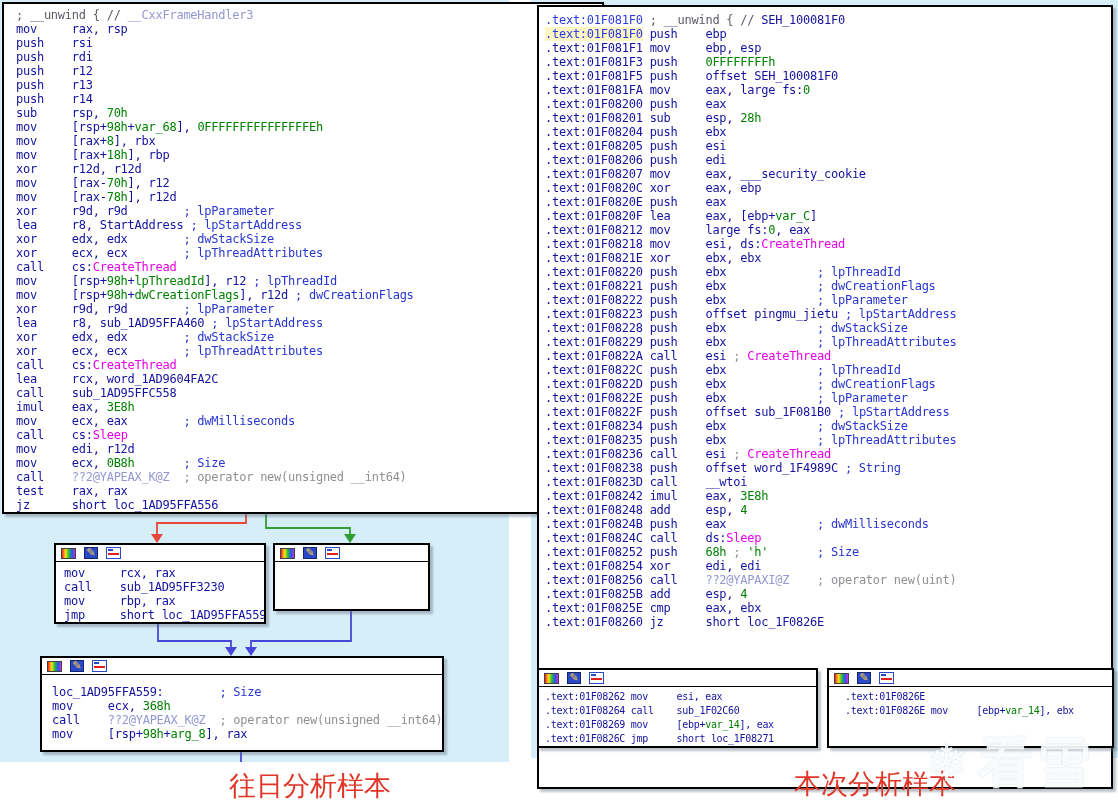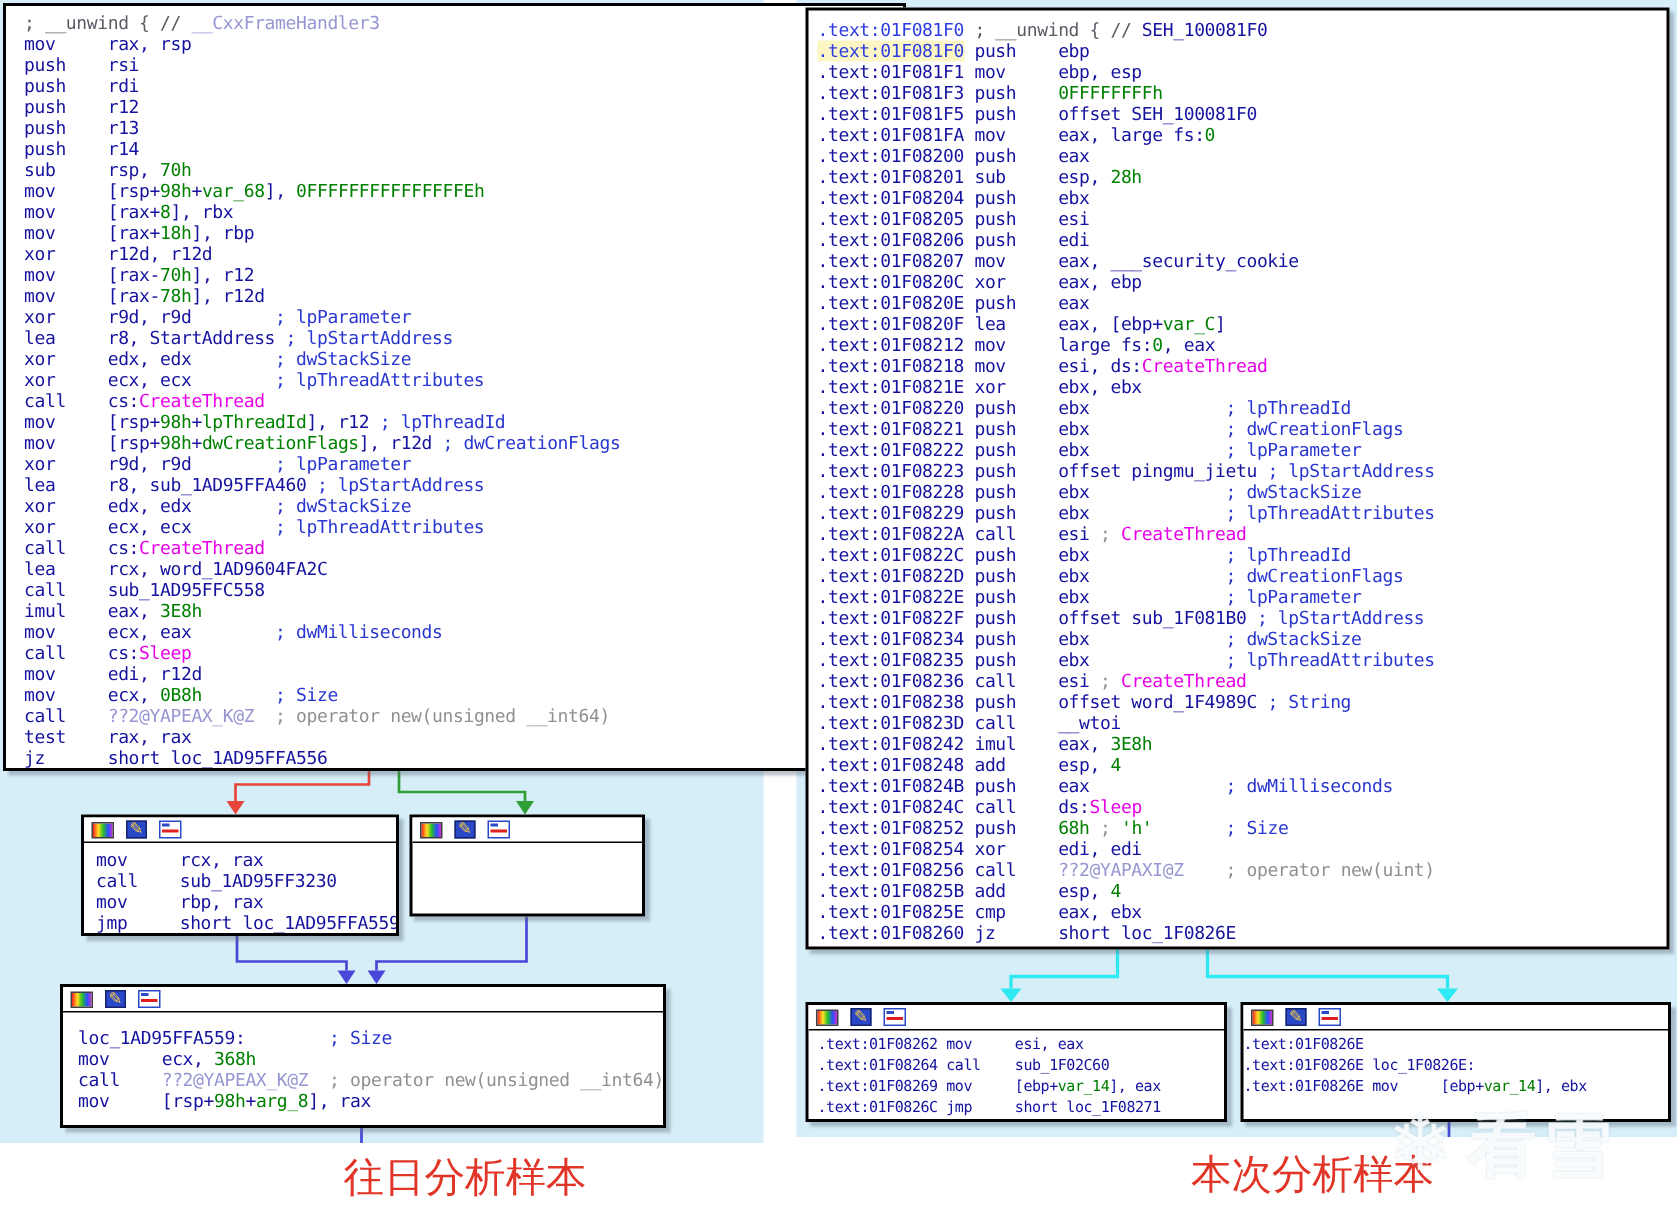--- a/index.html
+++ b/index.html
@@ -38,21 +38,21 @@
   .code span.u{color:var(--unwind)}
   .code span.a{color:var(--addr)}
   .code span.a2{color:var(--addr-bright)}
   .code span.ah{color:var(--addr-bright);background:var(--hl-bg)}
   .label{position:absolute;color:var(--label-red);font-size:27px;line-height:30px;
          text-align:center;font-family:"DejaVu Sans",sans-serif}
   .watermark{position:absolute;left:925px;top:728px;width:193px;height:70px;
              color:rgba(255,255,255,.85);display:flex;align-items:center;gap:10px;
              text-shadow:0 0 2px rgba(170,195,210,.55);pointer-events:none}
   .wm-flake{font-size:52px;line-height:52px}
-  .wm-text{font-size:46px;line-height:50px;letter-spacing:4px;font-weight:bold}
+  .wm-text{font-size:54px;line-height:50px;letter-spacing:4px;font-weight:bold}
 </style>
 </head>
 <body>
 
 <div class="canvas">
 
   <div class="pane pane-left"></div>
   <div class="pane pane-right"></div>
 
   <svg class="edges" width="1118" height="807" viewBox="0 0 1118 807">
@@ -95,40 +95,40 @@
 
   <div class="node" style="left:40px;top:656px;width:404px;height:96px">
     <div class="nodebar">
         <div class="icA"></div>
         <div class="icB">✎</div>
         <div class="icC"></div>
       </div>
     <div class="code" style="padding:10px 0 0 10px"><div class="cl"><span>loc_1AD95FFA559:        </span><span class="c">; Size</span></div><div class="cl"><span>mov     ecx, </span><span class="n">368h</span></div><div class="cl"><span>call    </span><span class="l">??2@YAPEAX_K@Z</span><span>  </span><span class="g">; operator new(unsigned __int64)</span></div><div class="cl"><span>mov     [rsp+</span><span class="n">98h</span><span>+</span><span class="n">arg_8</span><span>], rax</span></div></div>
   </div>
 
-  <div class="node" style="left:537px;top:5px;width:576px;height:628px">
+  <div class="node" style="left:537px;top:5px;width:576px;height:784px">
     <div class="code" style="padding:6px 0 0 6px"><div class="cl"><span class="a2">.text:01F081F0 </span><span class="u">; __unwind { // </span><span>SEH_100081F0</span></div><div class="cl"><span class="ah">.text:01F081F0</span><span> push    ebp</span></div><div class="cl"><span class="a">.text:01F081F1 </span><span>mov     ebp, esp</span></div><div class="cl"><span class="a">.text:01F081F3 </span><span>push    </span><span class="n">0FFFFFFFFh</span></div><div class="cl"><span class="a">.text:01F081F5 </span><span>push    offset SEH_100081F0</span></div><div class="cl"><span class="a">.text:01F081FA </span><span>mov     eax, large fs:</span><span class="n">0</span></div><div class="cl"><span class="a">.text:01F08200 </span><span>push    eax</span></div><div class="cl"><span class="a">.text:01F08201 </span><span>sub     esp, </span><span class="n">28h</span></div><div class="cl"><span class="a">.text:01F08204 </span><span>push    ebx</span></div><div class="cl"><span class="a">.text:01F08205 </span><span>push    esi</span></div><div class="cl"><span class="a">.text:01F08206 </span><span>push    edi</span></div><div class="cl"><span class="a">.text:01F08207 </span><span>mov     eax, ___security_cookie</span></div><div class="cl"><span class="a">.text:01F0820C </span><span>xor     eax, ebp</span></div><div class="cl"><span class="a">.text:01F0820E </span><span>push    eax</span></div><div class="cl"><span class="a">.text:01F0820F </span><span>lea     eax, [ebp+</span><span class="n">var_C</span><span>]</span></div><div class="cl"><span class="a">.text:01F08212 </span><span>mov     large fs:</span><span class="n">0</span><span>, eax</span></div><div class="cl"><span class="a">.text:01F08218 </span><span>mov     esi, ds:</span><span class="m">CreateThread</span></div><div class="cl"><span class="a">.text:01F0821E </span><span>xor     ebx, ebx</span></div><div class="cl"><span class="a">.text:01F08220 </span><span>push    ebx             </span><span class="c">; lpThreadId</span></div><div class="cl"><span class="a">.text:01F08221 </span><span>push    ebx             </span><span class="c">; dwCreationFlags</span></div><div class="cl"><span class="a">.text:01F08222 </span><span>push    ebx             </span><span class="c">; lpParameter</span></div><div class="cl"><span class="a">.text:01F08223 </span><span>push    offset pingmu_jietu </span><span class="c">; lpStartAddress</span></div><div class="cl"><span class="a">.text:01F08228 </span><span>push    ebx             </span><span class="c">; dwStackSize</span></div><div class="cl"><span class="a">.text:01F08229 </span><span>push    ebx             </span><span class="c">; lpThreadAttributes</span></div><div class="cl"><span class="a">.text:01F0822A </span><span>call    esi </span><span class="g">; </span><span class="m">CreateThread</span></div><div class="cl"><span class="a">.text:01F0822C </span><span>push    ebx             </span><span class="c">; lpThreadId</span></div><div class="cl"><span class="a">.text:01F0822D </span><span>push    ebx             </span><span class="c">; dwCreationFlags</span></div><div class="cl"><span class="a">.text:01F0822E </span><span>push    ebx             </span><span class="c">; lpParameter</span></div><div class="cl"><span class="a">.text:01F0822F </span><span>push    offset sub_1F081B0 </span><span class="c">; lpStartAddress</span></div><div class="cl"><span class="a">.text:01F08234 </span><span>push    ebx             </span><span class="c">; dwStackSize</span></div><div class="cl"><span class="a">.text:01F08235 </span><span>push    ebx             </span><span class="c">; lpThreadAttributes</span></div><div class="cl"><span class="a">.text:01F08236 </span><span>call    esi </span><span class="g">; </span><span class="m">CreateThread</span></div><div class="cl"><span class="a">.text:01F08238 </span><span>push    offset word_1F4989C </span><span class="c">; String</span></div><div class="cl"><span class="a">.text:01F0823D </span><span>call    __wtoi</span></div><div class="cl"><span class="a">.text:01F08242 </span><span>imul    eax, </span><span class="n">3E8h</span></div><div class="cl"><span class="a">.text:01F08248 </span><span>add     esp, </span><span class="n">4</span></div><div class="cl"><span class="a">.text:01F0824B </span><span>push    eax             </span><span class="c">; dwMilliseconds</span></div><div class="cl"><span class="a">.text:01F0824C </span><span>call    ds:</span><span class="m">Sleep</span></div><div class="cl"><span class="a">.text:01F08252 </span><span>push    </span><span class="n">68h</span><span class="g"> ; </span><span class="n">'h'</span><span>       </span><span class="c">; Size</span></div><div class="cl"><span class="a">.text:01F08254 </span><span>xor     edi, edi</span></div><div class="cl"><span class="a">.text:01F08256 </span><span>call    </span><span class="l">??2@YAPAXI@Z</span><span>    </span><span class="g">; operator new(uint)</span></div><div class="cl"><span class="a">.text:01F0825B </span><span>add     esp, </span><span class="n">4</span></div><div class="cl"><span class="a">.text:01F0825E </span><span>cmp     eax, ebx</span></div><div class="cl"><span class="a">.text:01F08260 </span><span>jz      short loc_1F0826E</span></div></div>
   </div>
 
   <div class="node" style="left:537px;top:668px;width:281px;height:80px">
     <div class="nodebar">
         <div class="icA"></div>
         <div class="icB">✎</div>
         <div class="icC"></div>
       </div>
     <div class="code small" style="padding:3px 0 0 6px"><div class="cl"><span class="a">.text:01F08262 </span><span>mov     esi, eax</span></div><div class="cl"><span class="a">.text:01F08264 </span><span>call    sub_1F02C60</span></div><div class="cl"><span class="a">.text:01F08269 </span><span>mov     [ebp+</span><span class="n">var_14</span><span>], eax</span></div><div class="cl"><span class="a">.text:01F0826C </span><span>jmp     short loc_1F08271</span></div></div>
   </div>
 
   <div class="node" style="left:827px;top:668px;width:287px;height:80px">
     <div class="nodebar">
         <div class="icA"></div>
         <div class="icB">✎</div>
         <div class="icC"></div>
       </div>
-    <div class="code small" style="padding:3px 0 0 0"><div class="cl"><span class="a">.text:01F0826E</span></div><div class="cl"><span class="a">.text:01F0826E </span><span>loc_1F0826E:</span></div><div class="cl"><span class="a">.text:01F0826E </span><span>mov     [ebp+</span><span class="n">var_14</span><span>], ebx</span></div></div>
+    <div class="code small" style="padding:3px 0 0 16px"><div class="cl"><span class="a">.text:01F0826E</span></div><div class="cl"><span class="a">.text:01F0826E </span><span>mov     [ebp+</span><span class="n">var_14</span><span>], ebx</span></div></div>
   </div>
 
   <div class="label" style="left:740px;top:769px;width:270px">本次分析样本</div>
   <div class="label" style="left:180px;top:771px;width:260px">往日分析样本</div>
 
   <div class="watermark">
     <span class="wm-flake">❄</span>
     <span class="wm-text">看雪</span>
   </div>
 

